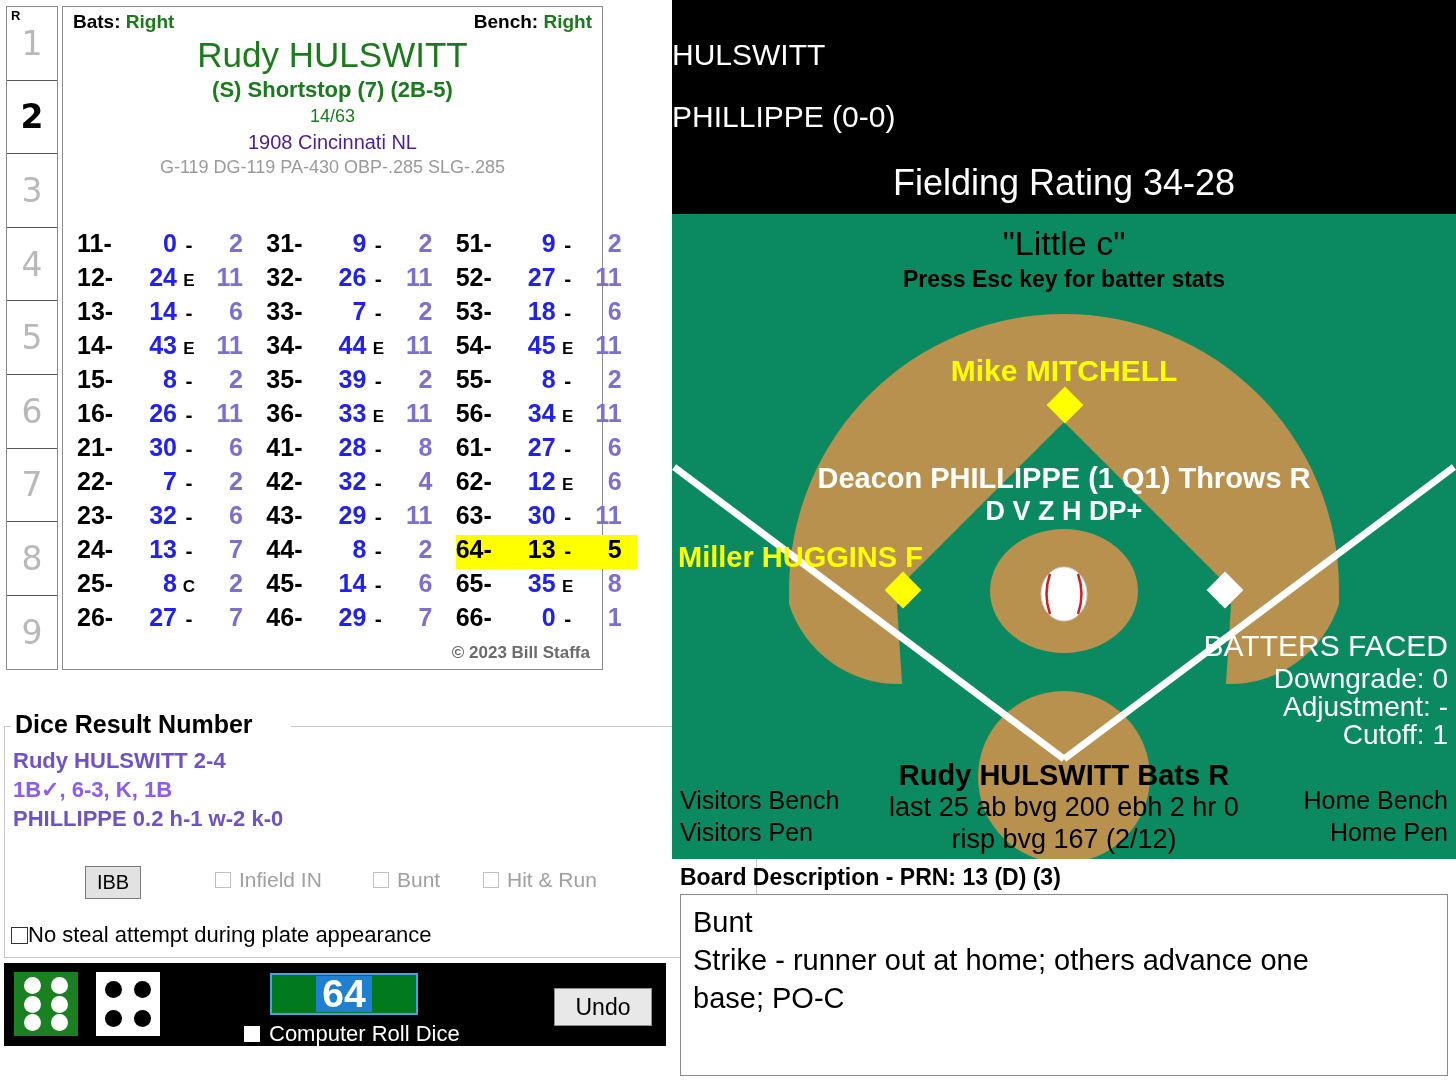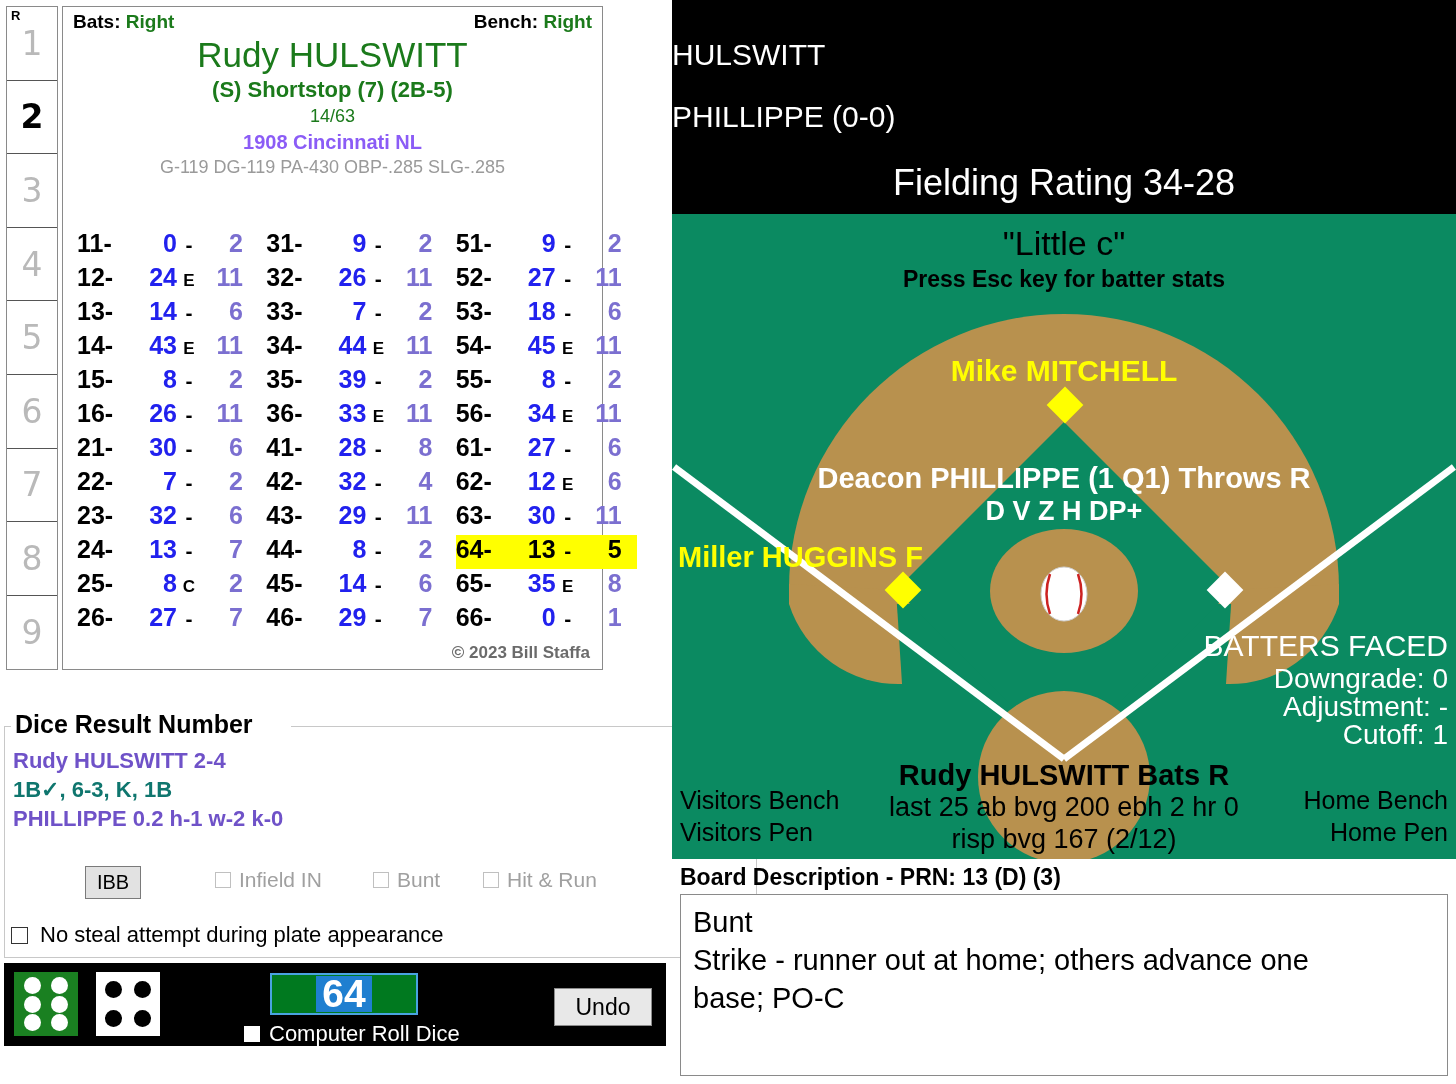--- a/index.html
+++ b/index.html
@@ -41,21 +41,21 @@
     font-size: 19px; font-weight: bold; color: #000;
   }
   .bats-row .right-side { position: absolute; right: 0; top: 0; }
   .grn { color: #1b7a1b; }
   .batter-name {
     text-align: center; font-size: 35px; color: #1b7a1b;
     margin-top: -2px; letter-spacing: 0px;
   }
   .batter-pos { text-align: center; font-size: 22px; font-weight: bold; color: #1b7a1b; margin-top: 2px; }
   .batter-frac { text-align: center; font-size: 18px; color: #1b7a1b; margin-top: 3px; }
-  .batter-team { text-align: center; font-size: 20px; font-weight: bold; color: #8b5cf6; margin-top: 4px; }
+  .batter-team { text-align: center; font-size: 20px; font-weight: normal; color: #4c1d95; margin-top: 4px; }
   .batter-stats { text-align: center; font-size: 18px; color: #9a9a9a; margin-top: 3px; }
 
   
   #dice-grid {
     position: absolute; left: 14px; top: 222px; width: 560px;
     display: grid; grid-template-columns: 1fr 1fr 1fr; column-gap: 8px;
   }
   .grid-col { display: flex; flex-direction: column; }
   .grid-row {
     display: flex; align-items: baseline; height: 34px;
@@ -82,39 +82,39 @@
   #drn-legend {
     position: absolute; left: 6px; top: -16px; background: #fff;
     padding: 0 6px 0 4px; font-size: 25px; font-weight: bold; color: #000;
   }
   #drn-toprule-l { position: absolute; left: 0; top: 0; width: 6px; height: 1px; background: #c8c8c8; }
   #drn-toprule-r { position: absolute; right: 0; top: 0; left: 286px; height: 1px; background: #c8c8c8; }
 
   .drn-line { position: absolute; left: 8px; font-size: 22px; font-weight: bold; }
   .purple { color: #6f52c8; }
   #drn-l1 { top: 22px; }
-  #drn-l2 { top: 51px; color: #0f766e; }
+  #drn-l2 { top: 51px; color: #8b5cf6; }
   #drn-l3 { top: 80px; }
 
   #count-box { position: absolute; right: 12px; top: 16px; text-align: right; font-size: 21px; color: #000; }
   #count-box div { margin-bottom: 6px; }
 
   #ibb-btn {
     position: absolute; left: 80px; top: 140px; width: 56px; height: 33px;
     background: #e2e2e2; border: 1px solid #7a7a7a;
     font-size: 20px; color: #000; display: flex; align-items: center; justify-content: center;
     font-family: "Liberation Sans", sans-serif;
   }
   .opt-cb { position: absolute; top: 142px; display: flex; align-items: center; gap: 8px; font-size: 21px; color: #a0a0a0; padding-left: 38px; }
   .cb-sq { width: 16px; height: 16px; border: 1px solid #c0c0c0; background: #fff; display: inline-block; }
   #opt-infield { left: 172px; }
   #opt-bunt { left: 330px; }
   #opt-hitrun { left: 440px; }
 
-  #nosteal { position: absolute; left: 6px; top: 196px; display: flex; align-items: center; gap: 12px; font-size: 22px; color: #000; }
+  #nosteal { position: absolute; left: 6px; top: 196px; display: flex; align-items: center; gap: 0; font-size: 22px; color: #000; }
   #nosteal .cb-sq { border: 1px solid #333; width: 17px; height: 17px; }
 
   
   #dice-bar {
     position: absolute; left: 4px; top: 963px; width: 662px; height: 83px;
     background: #000000;
   }
   .die { position: absolute; top: 9px; width: 64px; height: 64px; }
   #die-green { left: 10px; background: #1a8021; }
   #die-white { left: 92px; background: #ffffff; }

